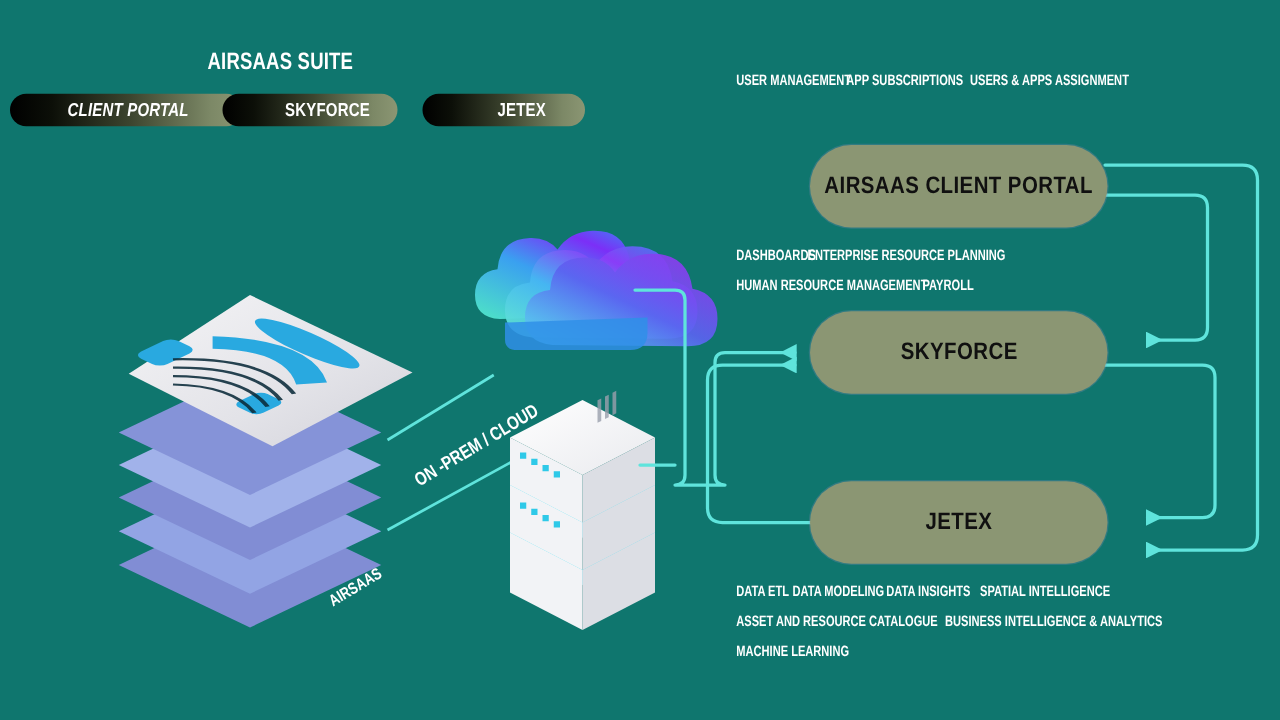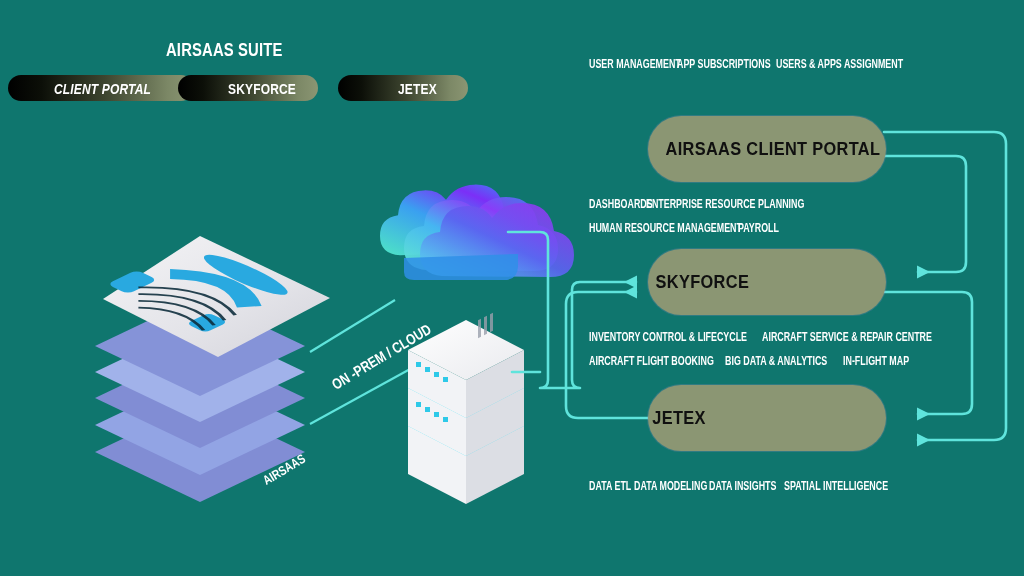--- a/index.html
+++ b/index.html
@@ -37,21 +37,21 @@
   #pill-0 span{margin-left:46px;}
   #pill-1{left:178px;top:75px;width:140px;}
   #pill-1 span{margin-left:50px;}
   #pill-2{left:338px;top:75px;width:130px;}
   #pill-2 span{margin-left:60px;}
 
   
   .node{
     position:absolute;left:648px;width:238px;height:66px;
     border-radius:33px;background:#8b9673;
-    display:flex;align-items:center;justify-content:flex-start;
+    display:flex;align-items:center;justify-content:center;
     box-shadow:0 0 0 1px rgba(150,140,190,.25);
   }
   .node span{
     color:#101010;font-size:19px;font-weight:700;
     font-family:"Liberation Sans Narrow","Liberation Sans",sans-serif;
     transform:scaleX(.86);letter-spacing:.4px;white-space:nowrap;
   }
   #node-portal{top:116px;}
   #node-skyforce{top:249px;}
   #node-jetex{top:385px;}
@@ -64,21 +64,21 @@
     font-family:"Liberation Sans Narrow","Liberation Sans",sans-serif;
     font-weight:700;
     transform:scaleX(.74);transform-origin:left center;
     white-space:nowrap;
     margin-right:-4px;
   }
   .feat + .feat{margin-left:0;}
   #feats-portal{top:52px;}
   #feats-skyforce{top:192px;}
   #feats-jetex{top:325px;}
-  #feats-bottom{top:474px;}
+  #feats-bottom{top:461px;}
 
   
   #wires{position:absolute;left:0;top:0;width:1024px;height:576px;pointer-events:none;}
   .iso-label{
     position:absolute;color:#ffffff;
     font-family:"Liberation Sans Narrow","Liberation Sans",sans-serif;
     font-weight:700;white-space:nowrap;
   }
   #label-onprem{
     left:333px;top:377px;font-size:15px;
@@ -257,33 +257,29 @@
   <div class="feat-group" id="feats-skyforce">
       <div class="feat-row">
         <div class="feat" style="width: 61px;">DASHBOARDS</div>
         <div class="feat" style="width: 170.8px;">ENTERPRISE RESOURCE PLANNING</div>
       </div>
       <div class="feat-row">
         <div class="feat" style="width: 152.5px;">HUMAN RESOURCE MANAGEMENT</div>
         <div class="feat" style="width: 42.7px;">PAYROLL</div>
       </div>
     </div>
-  <div class="feat-group" id="feats-jetex">
-      <div class="feat-row">
-        <div class="feat" style="width: 176.9px;">INVENTORY CONTROL &amp; LIFECYCLE</div>
-        <div class="feat" style="width: 195.2px;">AIRCRAFT SERVICE &amp; REPAIR CENTRE</div>
-      </div>
-      <div class="feat-row">
-        <div class="feat" style="width: 140.3px;">AIRCRAFT FLIGHT BOOKING</div>
-        <div class="feat" style="width: 122px;">BIG DATA &amp; ANALYTICS</div>
-        <div class="feat" style="width: 79.3px;">IN-FLIGHT MAP</div>
-      </div>
-    </div>
   <div class="feat-group" id="feats-bottom">
       <div class="feat-row">
         <div class="feat" style="width: 48.8px;">DATA ETL</div>
         <div class="feat" style="width: 79.3px;">DATA MODELING</div>
         <div class="feat" style="width: 79.3px;">DATA INSIGHTS</div>
         <div class="feat" style="width: 122px;">SPATIAL INTELLIGENCE</div>
       </div>
+      <div class="feat-row">
+        <div class="feat" style="width: 170.8px;">ASSET AND RESOURCE CATALOGUE</div>
+        <div class="feat" style="width: 201.3px;">BUSINESS INTELLIGENCE &amp; ANALYTICS</div>
+      </div>
+      <div class="feat-row">
+        <div class="feat" style="width: 97.6px;">MACHINE LEARNING</div>
+      </div>
     </div>
 
 </div>
 
 </body></html>

